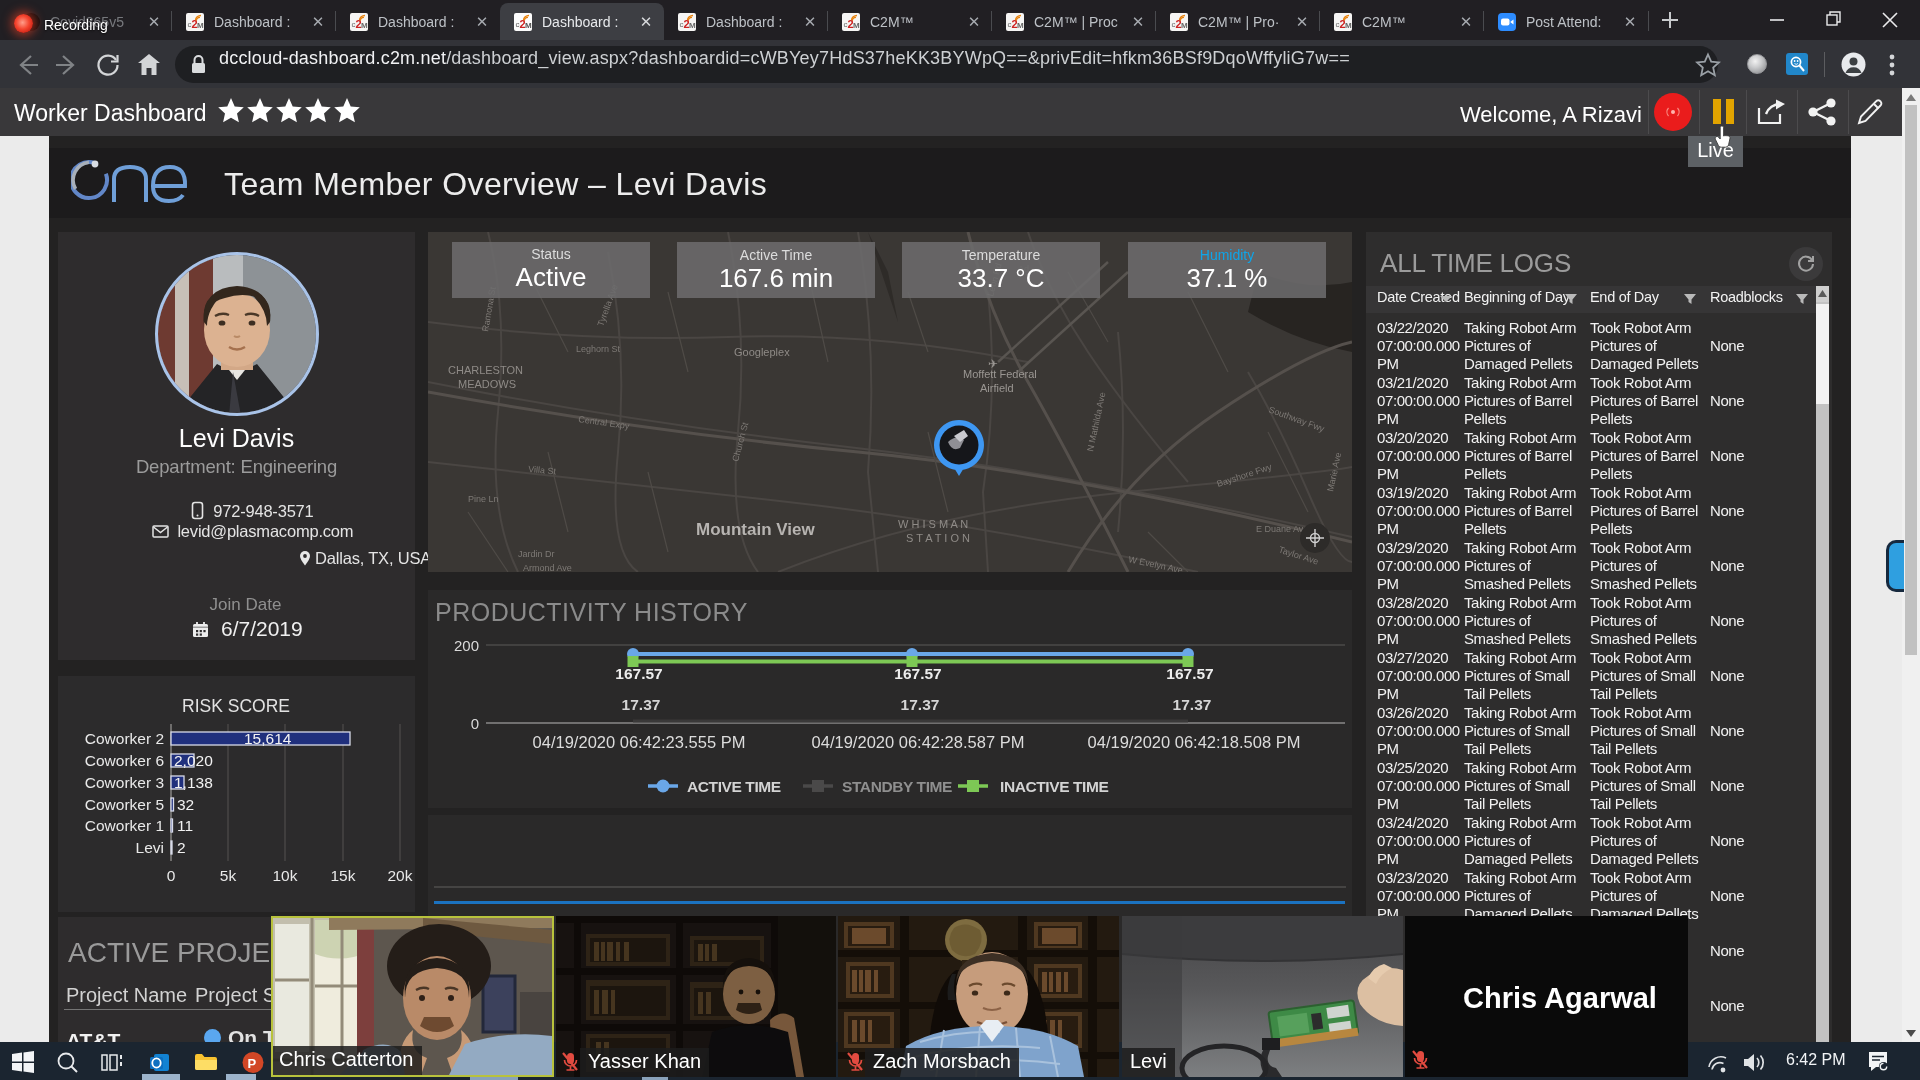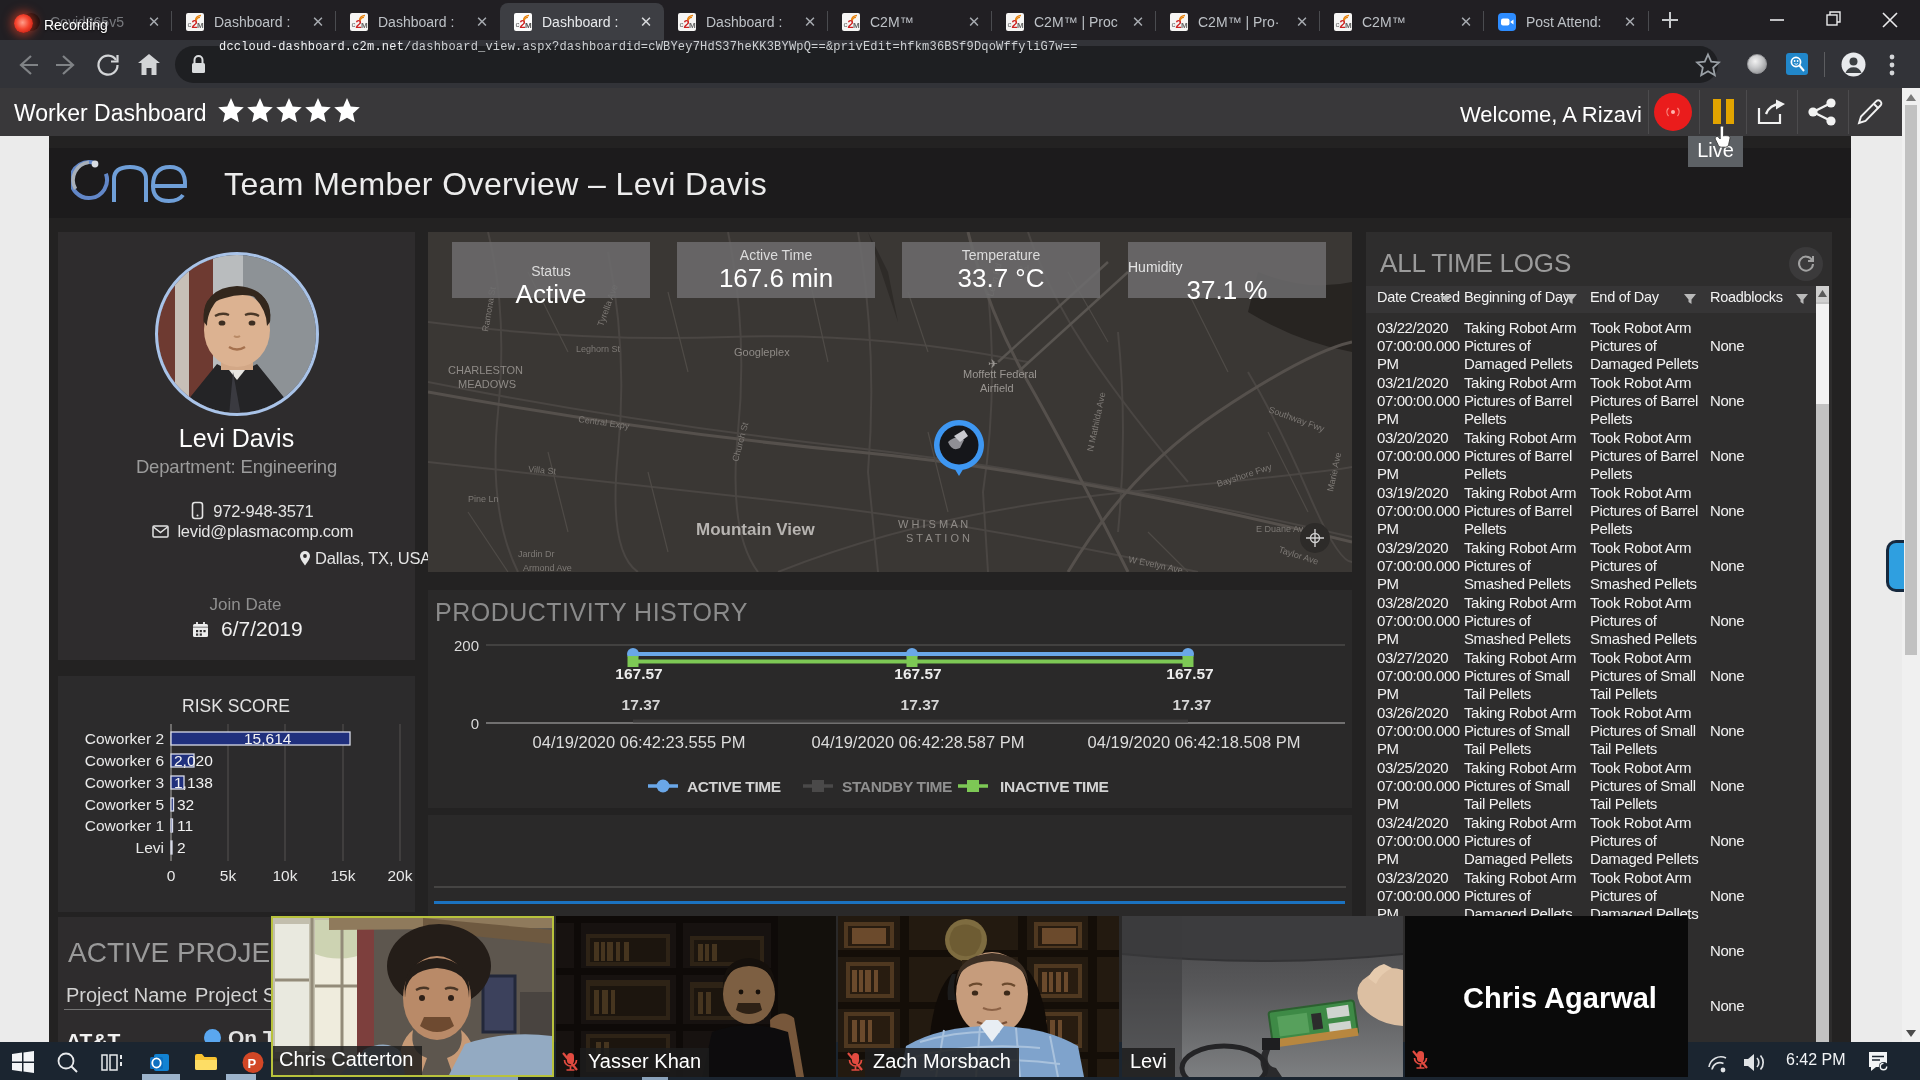--- a/index.html
+++ b/index.html
@@ -10,21 +10,21 @@
   #tabbar { position:absolute; left:0; top:0; width:1920px; height:40px; background:#211f23; }
   .tab { position:absolute; top:3px; height:37px; width:164px; color:#bdc1c6; font-size:14px; }
   .tab .fav { position:absolute; left:14px; top:10px; width:18px; height:18px; }
   .tab .ttl { position:absolute; left:42px; top:11px; width:92px; white-space:nowrap; overflow:hidden; }
   .tab .cls { position:absolute; left:136px; top:9px; width:20px; height:20px; color:#a7abb0; font-size:15px; text-align:center; line-height:20px; }
   .tab.active { background:#3d3e43; border-radius:8px 8px 0 0; color:#e8eaed; }
   .tabsep { position:absolute; top:11px; width:1px; height:20px; background:#4a4b4f; }
   
   #toolbar { position:absolute; left:0; top:40px; width:1920px; height:48px; background:#323338; }
   #omnibox { position:absolute; left:175px; top:6px; width:1543px; height:37px; background:#1e1f22; border-radius:19px; }
-  #urltext { position:absolute; left:219px; top:0; font-size:12px; color:#e9eaed; letter-spacing:0.2px; white-space:nowrap;font-family:Liberation Mono, monospace; }
+  #urltext { position:absolute; left:219px; top:8px; font-size:18px; color:#e9eaed; letter-spacing:0.2px; white-space:nowrap; }
   
   #workerbar { position:absolute; left:0; top:88px; width:1902px; height:48px; background:#39383a; }
   #workerbar .wtitle { position:absolute; left:14px; top:12px; font-size:23px; color:#fff; }
   .hsep { position:absolute; top:2px; width:1px; height:44px; background:#4c4b4d; }
   
   #page { position:absolute; left:0; top:136px; width:1902px; height:906px; background:#ebebeb; }
   #pageleftedge { position:absolute; left:0; top:136px; width:6px; height:906px; background:#2b292c; }
   #dash { position:absolute; left:49px; top:136px; width:1802px; height:906px; background:#232222; overflow:hidden; }
   .card { position:absolute; background:#2e2c2d; }
   
@@ -456,33 +456,33 @@
         <path d="M887 297 V315 M878 306 H896" stroke="#cfcfcf" stroke-width="1.4"></path>
         <circle cx="887" cy="306" r="4.5" fill="none" stroke="#cfcfcf" stroke-width="1.4"></circle>
         <g>
           <path d="M531 188 a25 25 0 1 1 -0.01 0 Z M531 244 L517 221 L545 221 Z" fill="#3e97f2"></path>
           <circle cx="531" cy="213" r="19.5" fill="#15161a"></circle>
           <path d="M520 210 q8 -8 16 -2 l-4 8 q-8 4 -12 -6" fill="#8f8f95"></path>
           <path d="M526 204 l10 -6 l4 6 l-8 6 Z" fill="#c9c9cf"></path>
         </g>
       </svg>
       <div class="abs" style="left:24px;top:10px;width:198px;height:56px;background:rgba(108,107,108,0.88)">
-          <div style="text-align:center;font-size:14px;color:#dcdcdc;margin-top:21px">Status</div>
+          <div style="text-align:center;font-size:14px;color:#dcdcdc;margin-top:4px">Status</div>
           <div style="text-align:center;font-size:26px;color:#fff;margin-top:0px">Active</div>
         </div>
       <div class="abs" style="left:249px;top:10px;width:198px;height:56px;background:rgba(108,107,108,0.88)">
           <div style="text-align:center;font-size:14px;color:#dcdcdc;margin-top:5px">Active Time</div>
           <div style="text-align:center;font-size:26px;color:#fff;margin-top:0px">167.6 min</div>
         </div>
       <div class="abs" style="left:474px;top:10px;width:198px;height:56px;background:rgba(108,107,108,0.88)">
           <div style="text-align:center;font-size:14px;color:#dcdcdc;margin-top:5px">Temperature</div>
           <div style="text-align:center;font-size:26px;color:#fff;margin-top:0px">33.7 °C</div>
         </div>
       <div class="abs" style="left:700px;top:10px;width:198px;height:56px;background:rgba(108,107,108,0.88)">
-          <div style="font-size:14px;color:#e5e5e5;margin-top:17px">Humidity</div>
+          <div style="text-align:center;font-size:14px;color:#0ea5e9;margin-top:5px">Humidity</div>
           <div style="text-align:center;font-size:26px;color:#fff;margin-top:0px">37.1 %</div>
         </div>
     </div>
 
     <div class="abs" style="left:379px;top:454px;width:924px;height:218px;background:#2a2929">
       <div class="abs" style="left:7px;top:8px;font-size:25px;color:#8b8b8b;letter-spacing:0.5px">PRODUCTIVITY HISTORY</div>
       <svg class="abs" style="left:0;top:0" width="924" height="218" viewBox="0 0 924 218">
         <path d="M58 55 H917" stroke="#4b4a49" stroke-width="1.5"></path>
         <path d="M58 133 H917" stroke="#8a8988" stroke-width="1.5"></path>
         <path d="M205 131 H760" stroke="#3a3939" stroke-width="3"></path>

